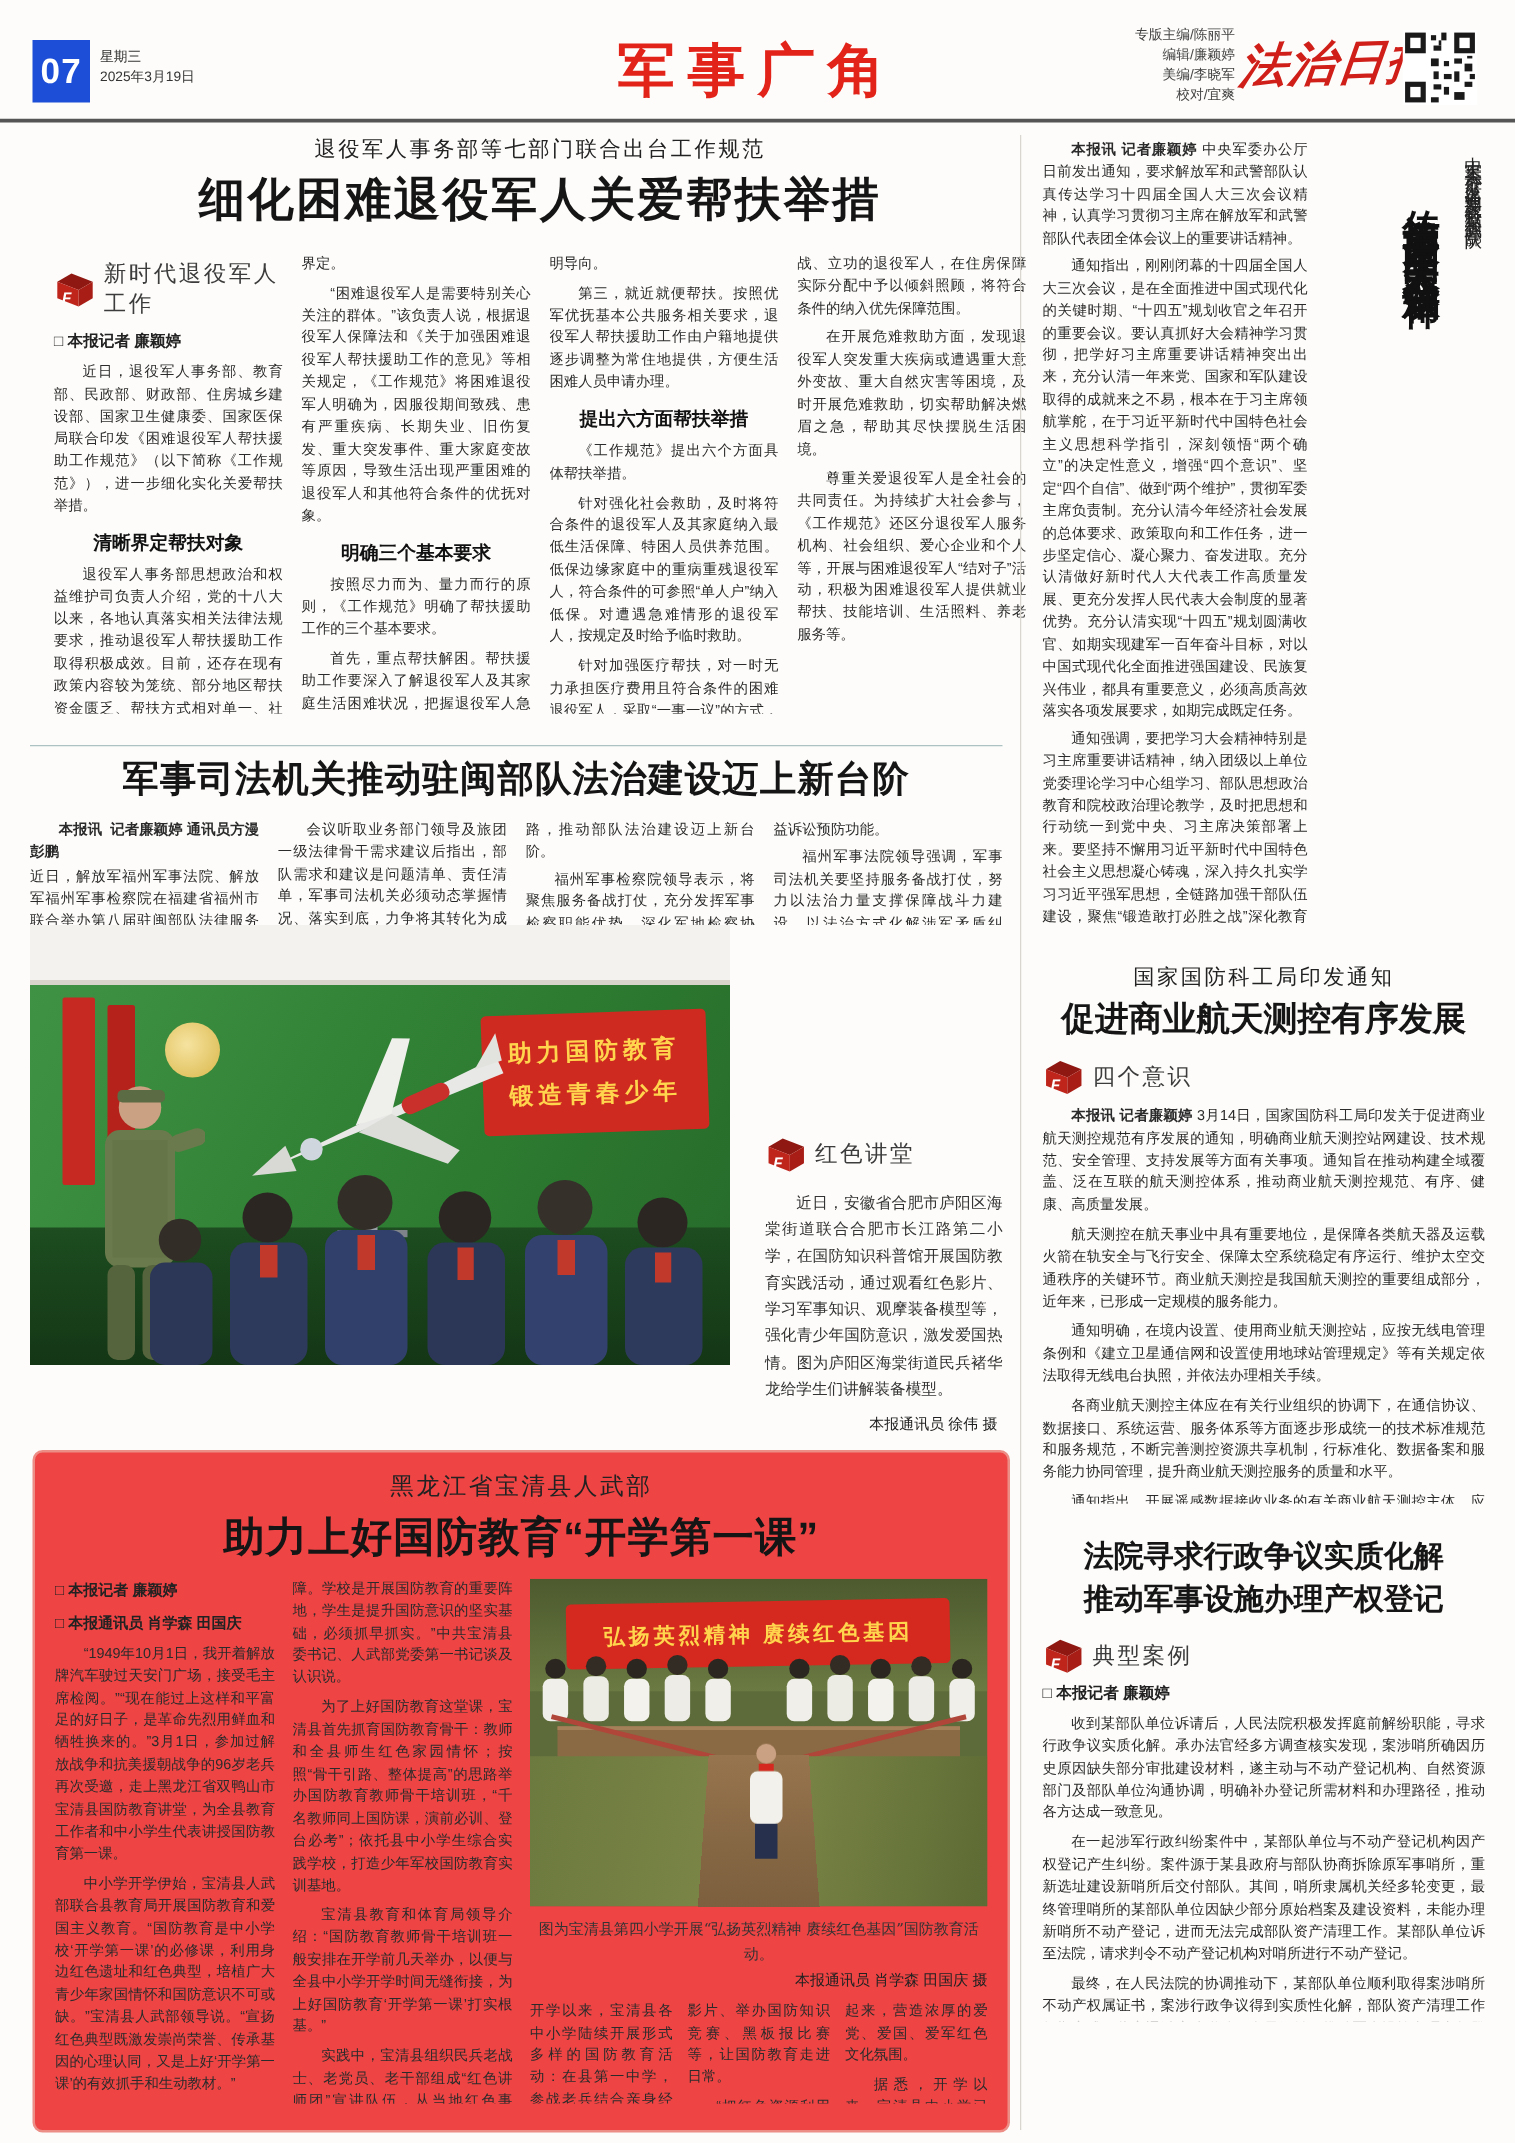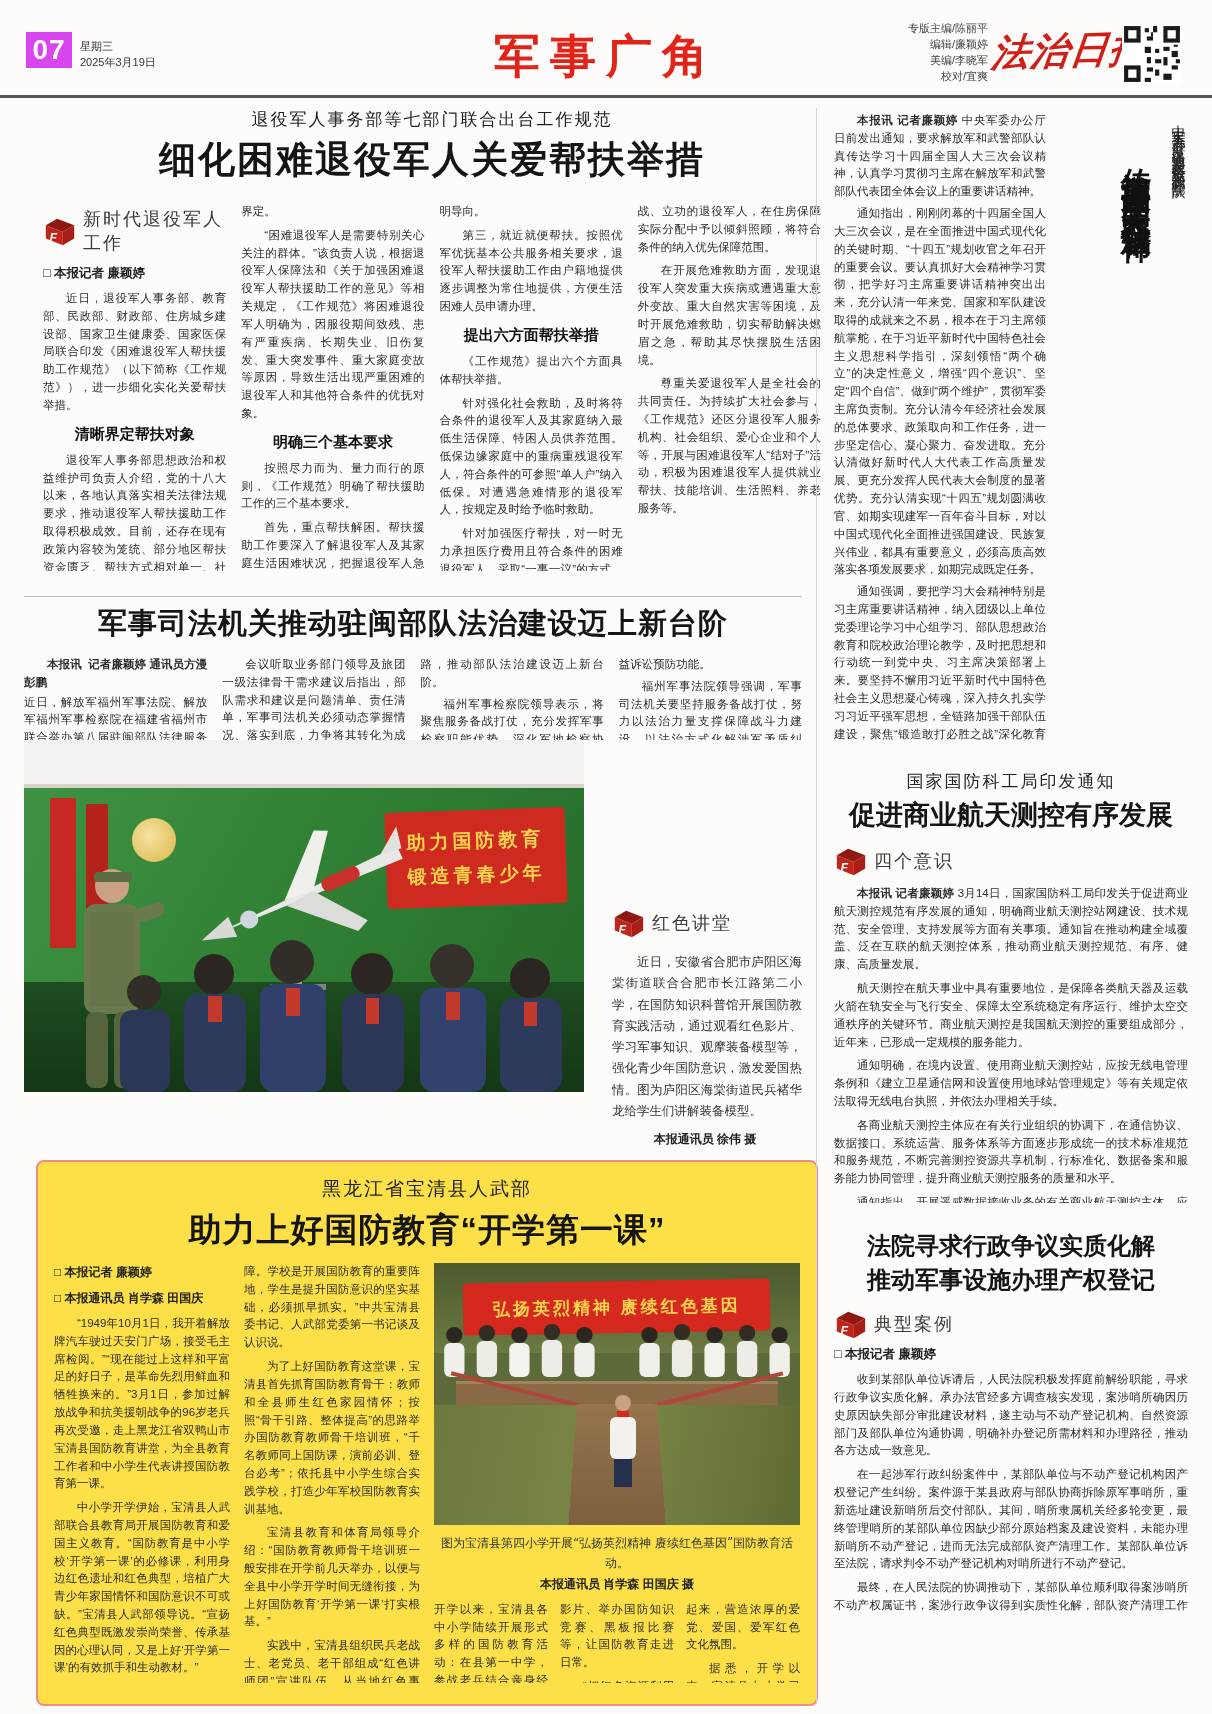--- a/index.html
+++ b/index.html
@@ -6,41 +6,41 @@
   body{
     width:1212px;height:1714px;position:relative;
     background:#fdfcfa;color:#2b2b2b;
     font-family:"Liberation Sans","DejaVu Sans",sans-serif;
     overflow:hidden;
   }
   .page{position:absolute;left:0;top:0;width:1212px;height:1714px;}
 
   
   .masthead-bar{position:absolute;left:24px;top:18px;width:1164px;height:72px;}
-  .pagenum-box{position:absolute;left:2px;top:14px;width:46px;height:36px;background:#d946ef;color:#fff;
+  .pagenum-box{position:absolute;left:2px;top:14px;width:46px;height:50px;background:#1d4ed8;color:#fff;
     font-weight:bold;font-size:28px;display:flex;align-items:center;justify-content:center;letter-spacing:1px;}
   .date-block{position:absolute;left:56px;top:20px;font-size:11px;color:#333;line-height:16px;}
   .section-title{position:absolute;left:0;right:0;top:8px;text-align:center;
     font-size:46px;font-weight:900;color:#e2231a;letter-spacing:10px;}
   .editors{position:absolute;right:200px;top:2px;text-align:right;font-size:11px;color:#444;line-height:16px;}
   .masthead-logo{position:absolute;right:78px;top:8px;width:118px;text-align:center;
     font-family:"DejaVu Serif","Liberation Serif",serif;font-style:italic;font-weight:bold;
     font-size:38px;color:#cf1f18;transform:skewX(-8deg) rotate(-2deg);letter-spacing:1px;white-space:nowrap;}
   .qr{position:absolute;right:6px;top:6px;width:60px;height:60px;}
   .header-rule{position:absolute;left:0px;top:95px;width:1212px;height:3px;background:#555;}
 
   
   .kicker{ text-align:center;font-size:17px;color:#222;letter-spacing:2px;}
   .headline{text-align:center;font-weight:800;color:#151515;}
   .byline{font-size:12.5px;font-weight:bold;color:#222;}
   p.bp{margin:0 0 6px 0;font-size:11.5px;line-height:1.55;text-align:justify;text-indent:2em;}
   .subhead{font-size:15px;font-weight:bold;text-align:center;color:#111;margin:10px 0 8px 0;}
   .tag{display:flex;align-items:center;gap:6px;margin:4px 0 10px 0;}
   .tag-text{font-size:18px;color:#3c3c3c;letter-spacing:2px;}
-  .credit{font-size:12px;font-weight:bold;text-align:center;color:#222;}
+  .credit{font-size:12px;font-weight:normal;text-align:right;color:#222;}
   .caption-text{font-family:"DejaVu Serif","Liberation Serif",serif;font-size:12.5px;line-height:1.7;
     color:#333;text-align:justify;text-indent:2em;}
 
   
   .artA{position:absolute;left:24px;top:108px;width:778px;height:480px;margin-left:19px;}
   .artA .headline{font-size:37px;letter-spacing:2px;margin-top:4px;}
   .artA-cols{display:flex;gap:15px;margin-top:18px;height:368px;overflow:hidden;}
   .artA-col{flex:1;overflow:hidden;}
 
   .divider-h{position:absolute;left:24px;width:778px;height:1px;background:#adc3c3;}
@@ -68,22 +68,22 @@
   .pA-banner-right span{color:#ffd54d;font-weight:800;font-size:19px;letter-spacing:4px;white-space:nowrap;}
   .pA-jet{position:absolute;left:150px;top:60px;width:260px;height:190px;}
   .pA-soldier{position:absolute;left:30px;top:120px;width:110px;height:232px;}
   .pA-kids{position:absolute;left:0;bottom:0;width:100%;height:170px;}
 
   .photo-side{position:absolute;left:588px;top:0;width:190px;height:408px;display:flex;flex-direction:column;justify-content:flex-end;}
   .photo-side .tag{margin-bottom:12px;}
   .photo-side .credit{margin-top:10px;padding-right:4px;}
 
   
-  .artD{position:absolute;left:36px;top:1160px;width:782px;height:546px;border:2px solid #ec8d86;border-radius:8px;
-    box-sizing:border-box;padding:14px 16px 12px 16px;background:#fde047;}
+  .artD{position:absolute;left:26px;top:1160px;width:782px;height:546px;border:2px solid #ec8d86;border-radius:8px;
+    box-sizing:border-box;padding:14px 16px 12px 16px;background:#ef4444;}
   .artD .kicker{font-size:19px;}
   .artD .headline{font-size:33px;letter-spacing:1px;margin:6px 0 10px 0;}
   .artD-body{display:grid;grid-template-columns:176px 176px 1fr;gap:14px;height:420px;overflow:hidden;}
   .artD-colL{overflow:hidden;}
   .artD .byline{font-size:12px;line-height:1.5;margin-bottom:8px;}
   .artD-right{overflow:hidden;display:flex;flex-direction:column;}
   .photoB{position:relative;width:100%;height:262px;overflow:hidden;background:#5d6b3a;flex:none;}
   .pB-trees{position:absolute;left:0;top:0;width:100%;height:90px;background:linear-gradient(#4c5a2e,#6b7a42);}
   .pB-banner{position:absolute;left:8%;top:18px;width:84%;height:52px;background:#d5281e;border-radius:4px;
     display:flex;align-items:center;justify-content:center;transform:rotate(-1deg);}

